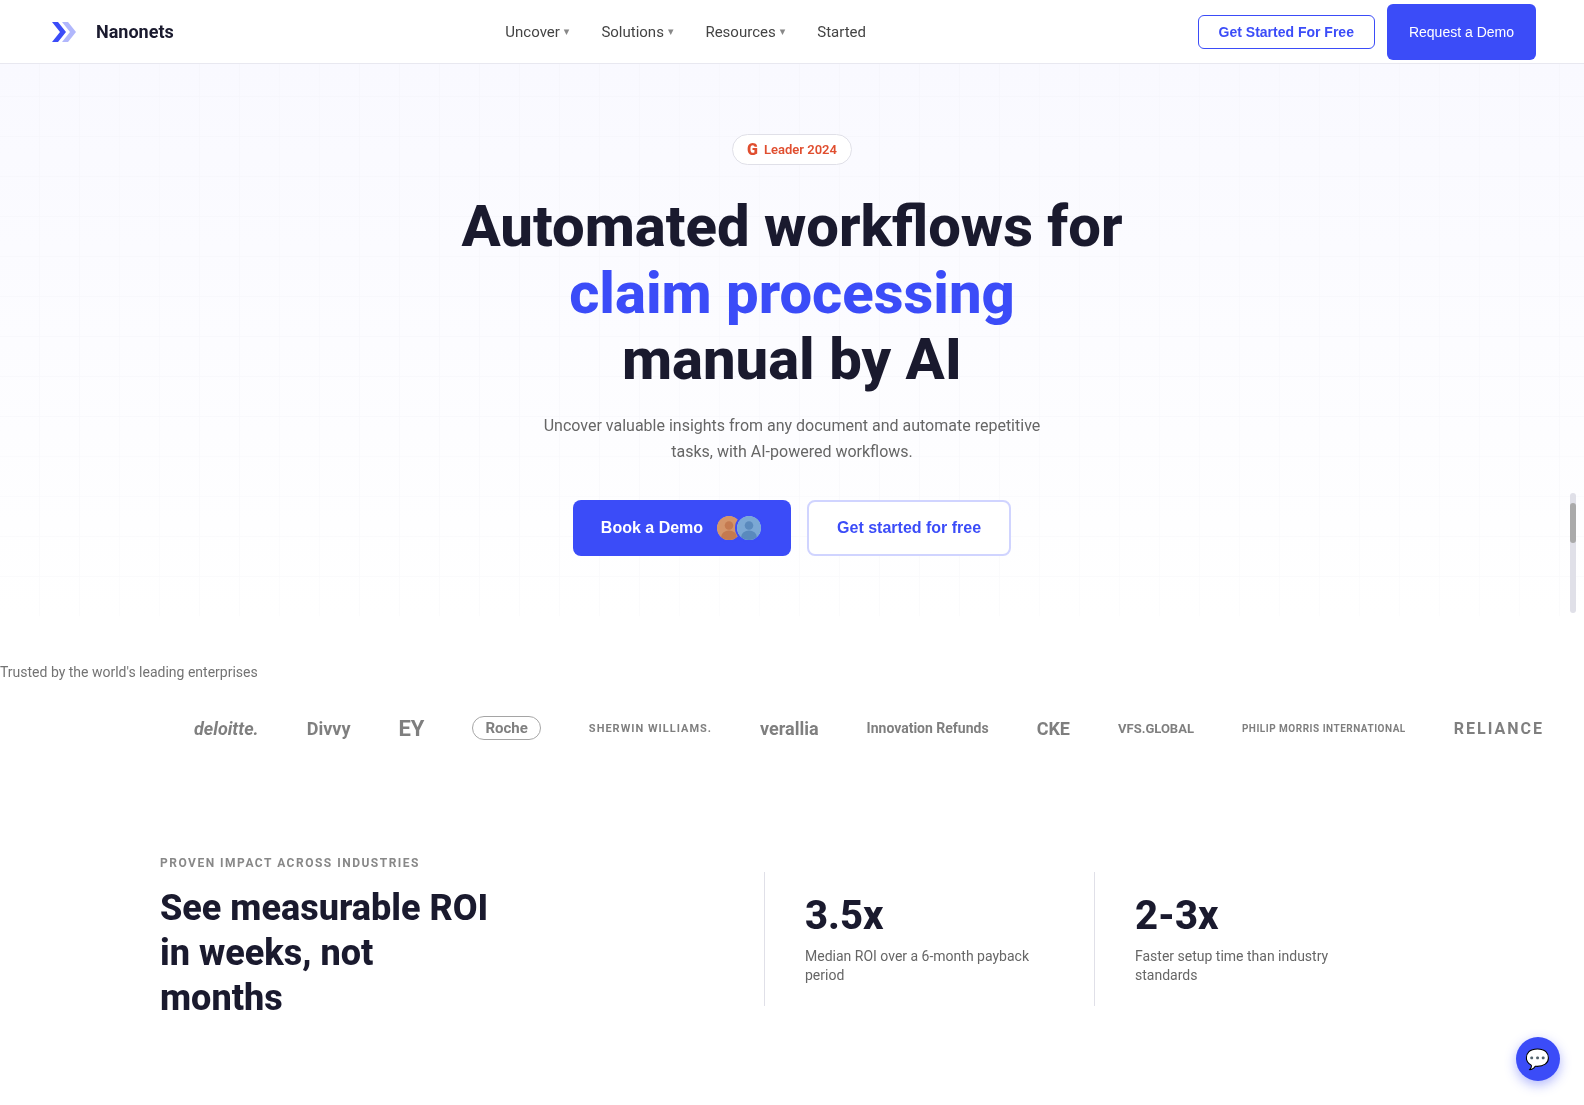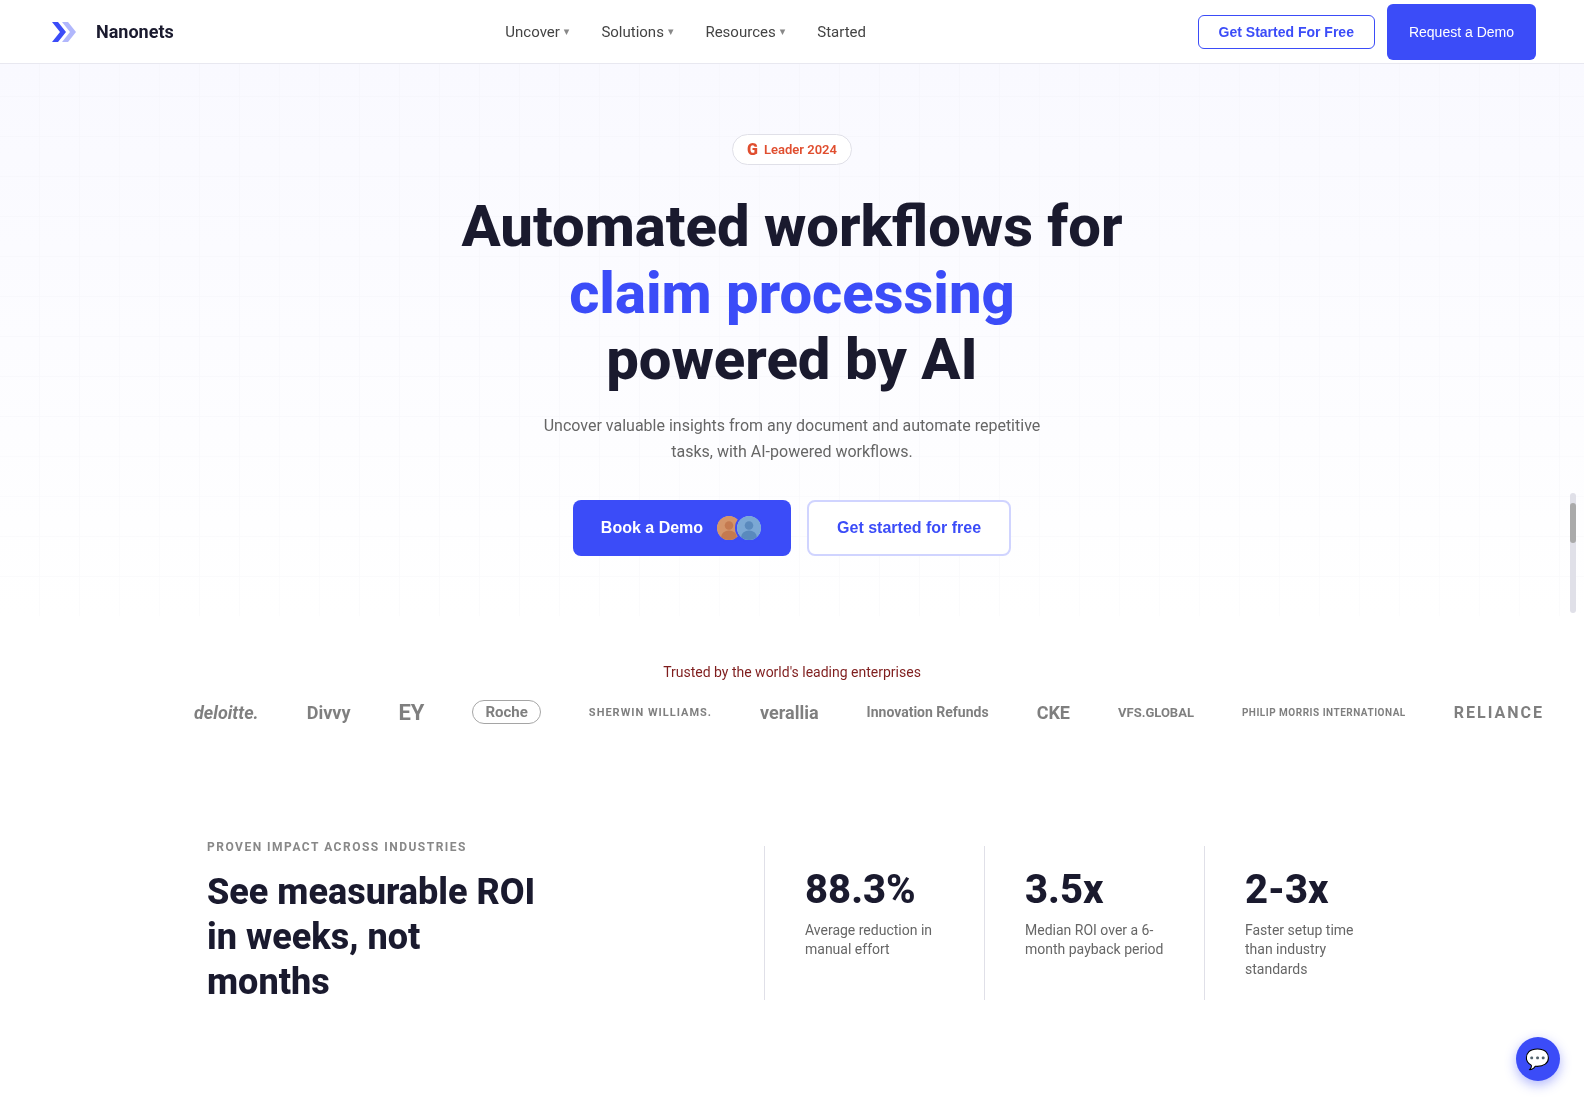--- a/index.html
+++ b/index.html
@@ -68,21 +68,21 @@
     .avatar-1 { background: #e8a87c; }
     .avatar-2 { background: #a0c4e8; }
     .btn-free {
       background: #fff; color: #3b4cf8; border: 2px solid #d0d4ff;
       padding: 14px 28px; border-radius: 8px; font-size: 16px; font-weight: 700; cursor: pointer;
     }
 
     
     .trust-section { padding: 48px 0; background: #fff; }
     .trust-label {
-      text-align: center; font-size: 14px; color: #7f1d1d; margin-bottom: 12px;
+      text-align: left; font-size: 14px; color: #737373; margin-bottom: 28px;
     }
     .logos-track {
       display: flex; align-items: center; gap: 48px;
       overflow: hidden; padding: 0 40px;
       flex-wrap: nowrap; justify-content: flex-end;
     }
     .logo-item {
       flex-shrink: 0; display: flex; align-items: center; justify-content: center;
       height: 40px; opacity: 0.75; filter: grayscale(100%);
     }
@@ -101,21 +101,21 @@
       border-left: 1px solid #e0e0e8; margin-left: auto;
       width: 660px;
     }
     .stat-item {
       flex: 1; padding: 20px 40px; border-right: 1px solid #e0e0e8;
       display: flex; flex-direction: column; gap: 8px;
     }
     .stat-item:last-child { border-right: none; }
     .stat-value { font-size: 40px; font-weight: 800; color: #1a1a2e; }
     .stat-desc { font-size: 14px; color: #666; line-height: 1.4; }
-    .stats-inner { display: flex; align-items: center; justify-content: flex-end; margin-left: 47px; }
+    .stats-inner { display: flex; align-items: center; justify-content: flex-end; }
     .stats-left { max-width: 340px; }
 
     
     .scrollbar {
       position: fixed; right: 8px; top: 50%; transform: translateY(-50%);
       width: 6px; height: 120px; background: #e0e0e8; border-radius: 3px;
     }
     .scrollbar-thumb {
       width: 6px; height: 40px; background: #aaa; border-radius: 3px; margin-top: 10px;
     }
@@ -167,21 +167,21 @@
 
 <section class="hero">
   <div class="g2-badge">
     <span class="g2-logo">G</span>
     <span>Leader 2024</span>
   </div>
 
   <h1 class="hero-title">
     <span>Automated workflows for</span>
     <span class="hero-title-accent">claim processing</span>
-    <span>powered by AI</span>
+    <span>manual by AI</span>
   </h1>
 
   <p class="hero-subtitle">Uncover valuable insights from any document and automate repetitive tasks, with AI-powered workflows.</p>
 
   <div class="hero-cta">
     <button class="btn-demo">
       <span>Book a Demo</span>
       <div class="avatar-group">
         <div class="avatar avatar-1">
           <svg width="28" height="28" viewBox="0 0 28 28">
@@ -243,24 +243,20 @@
 </section>
 
 <section class="stats-section">
   <div class="stats-inner">
     <div class="stats-left">
       <p class="stats-label">PROVEN IMPACT ACROSS INDUSTRIES</p>
       <h2 class="stats-heading">See measurable ROI in weeks, not months</h2>
     </div>
     <div class="stats-grid">
       <div class="stat-item">
-        <span class="stat-value">88.3%</span>
-        <span class="stat-desc">Average reduction in manual effort</span>
-      </div>
-      <div class="stat-item">
         <span class="stat-value">3.5x</span>
         <span class="stat-desc">Median ROI over a 6-month payback period</span>
       </div>
       <div class="stat-item">
         <span class="stat-value">2-3x</span>
         <span class="stat-desc">Faster setup time than industry standards</span>
       </div>
     </div>
   </div>
 </section>

